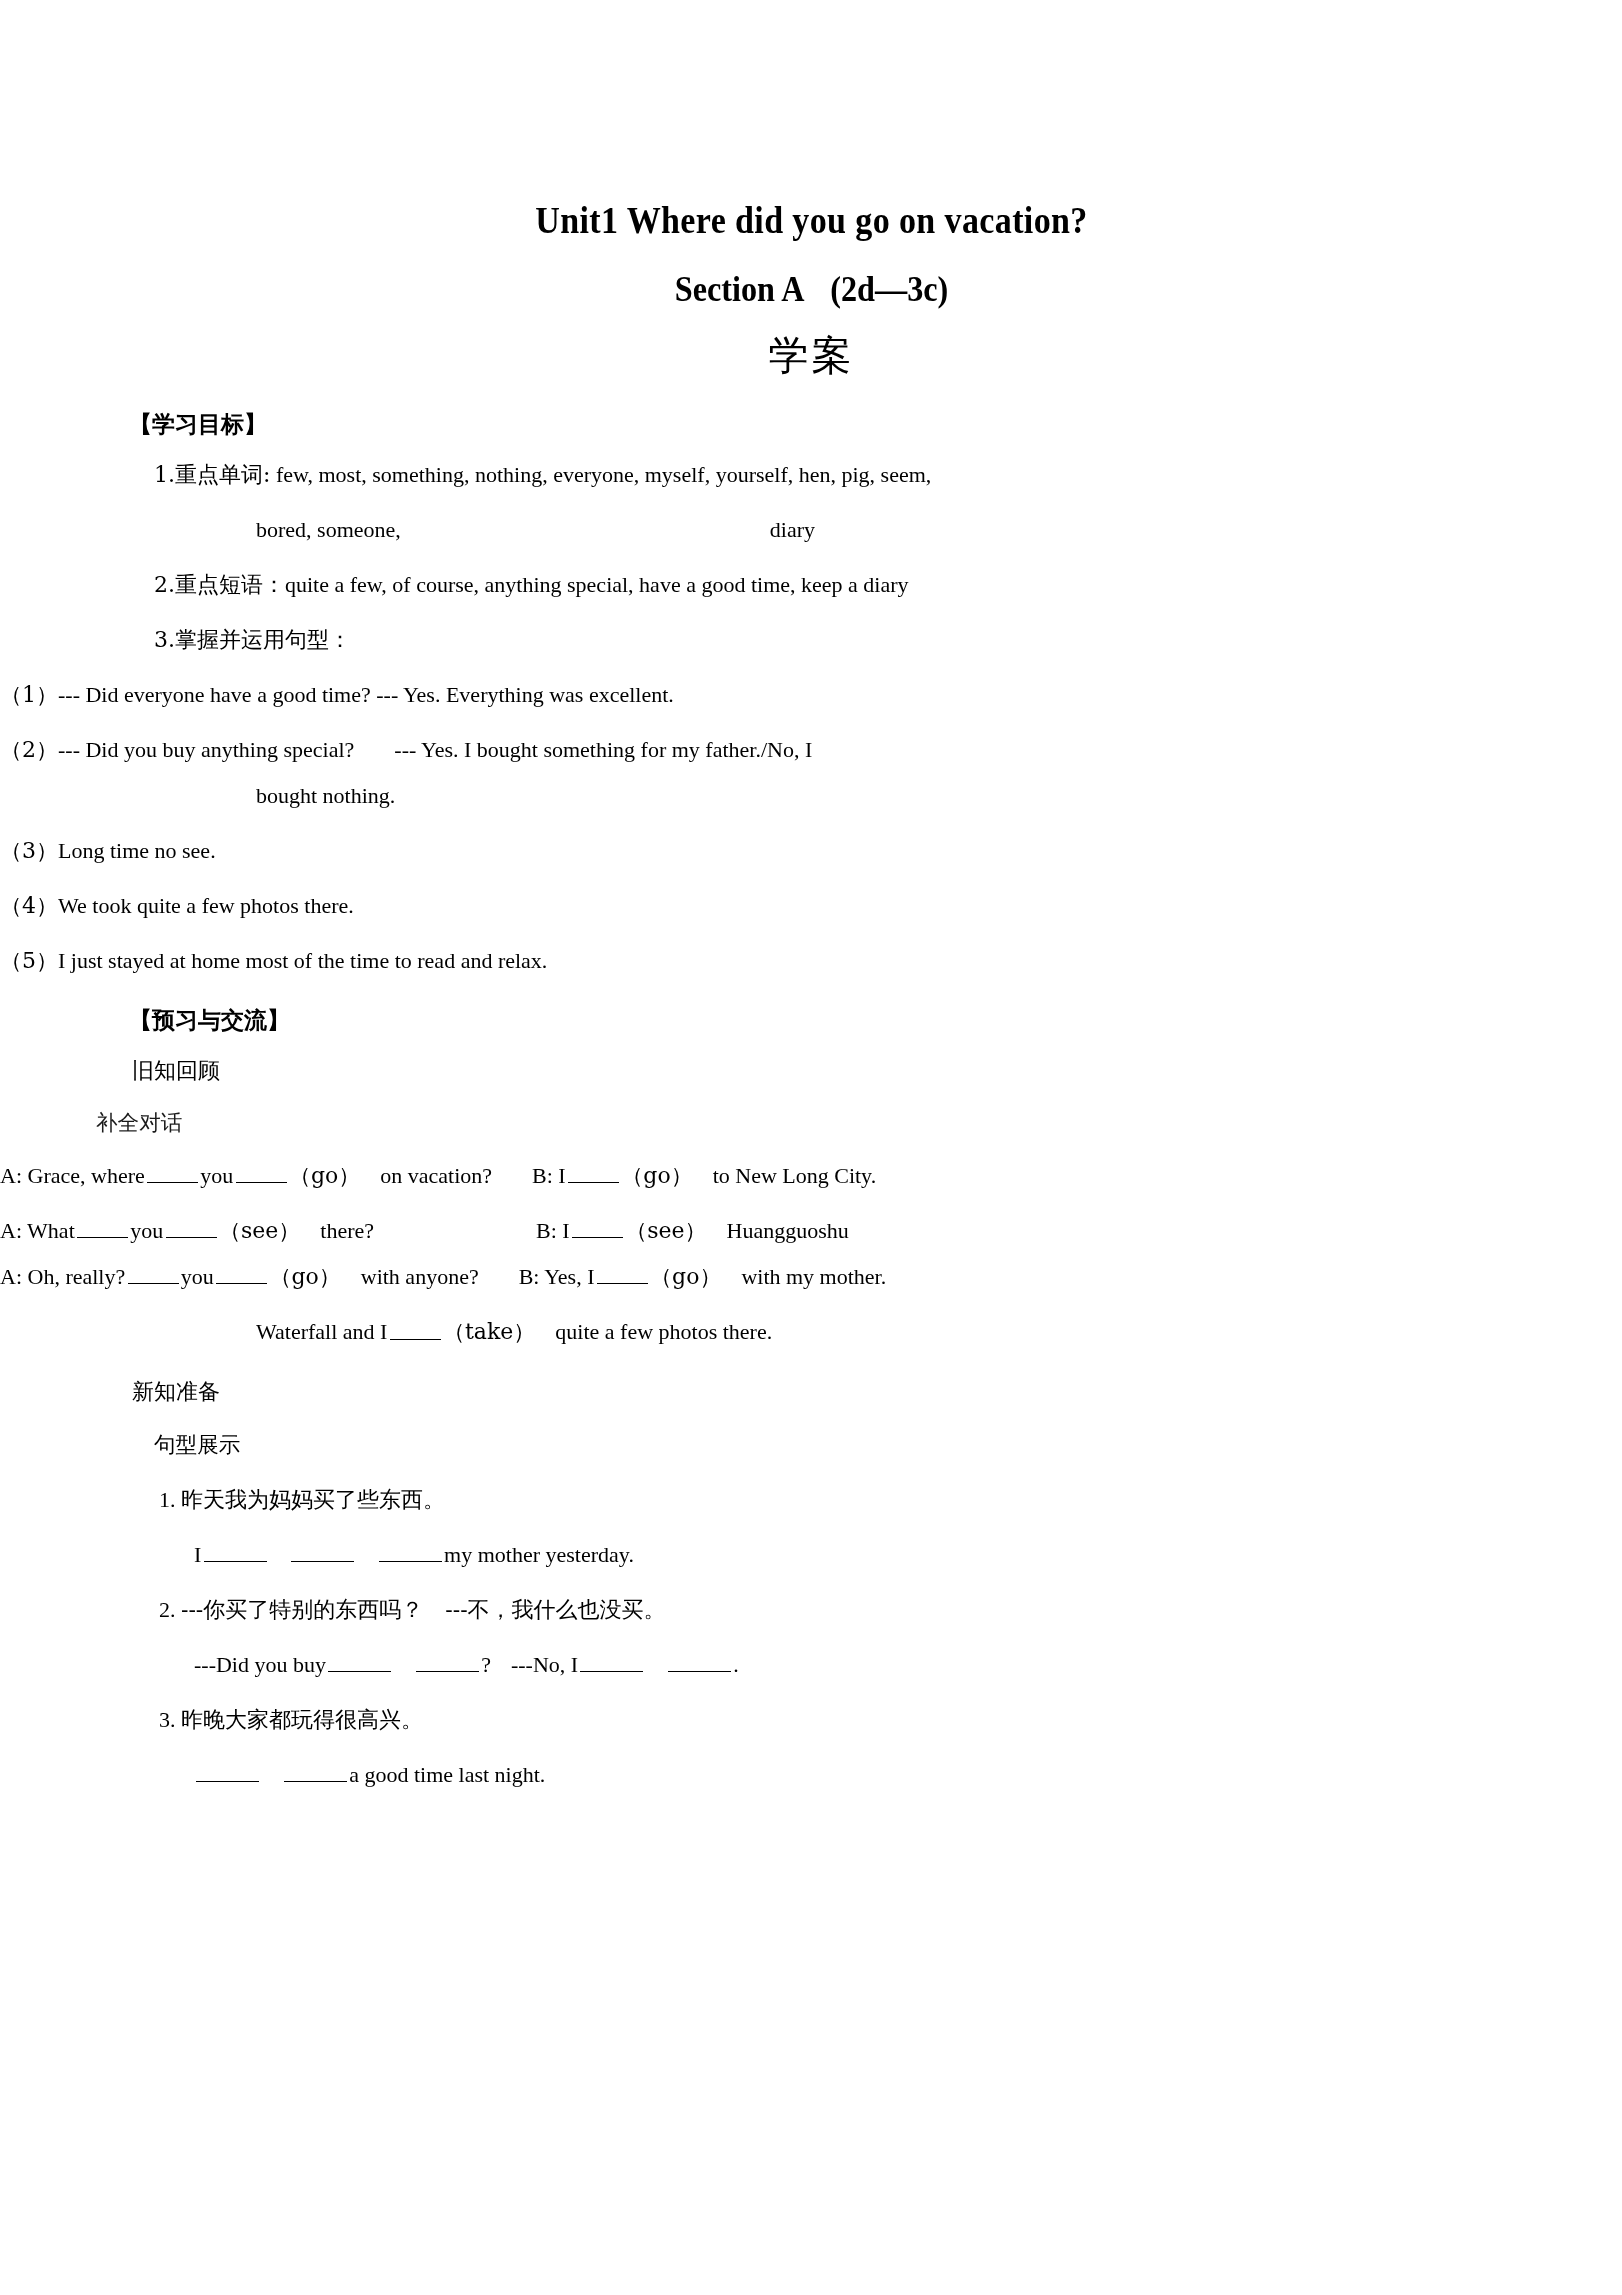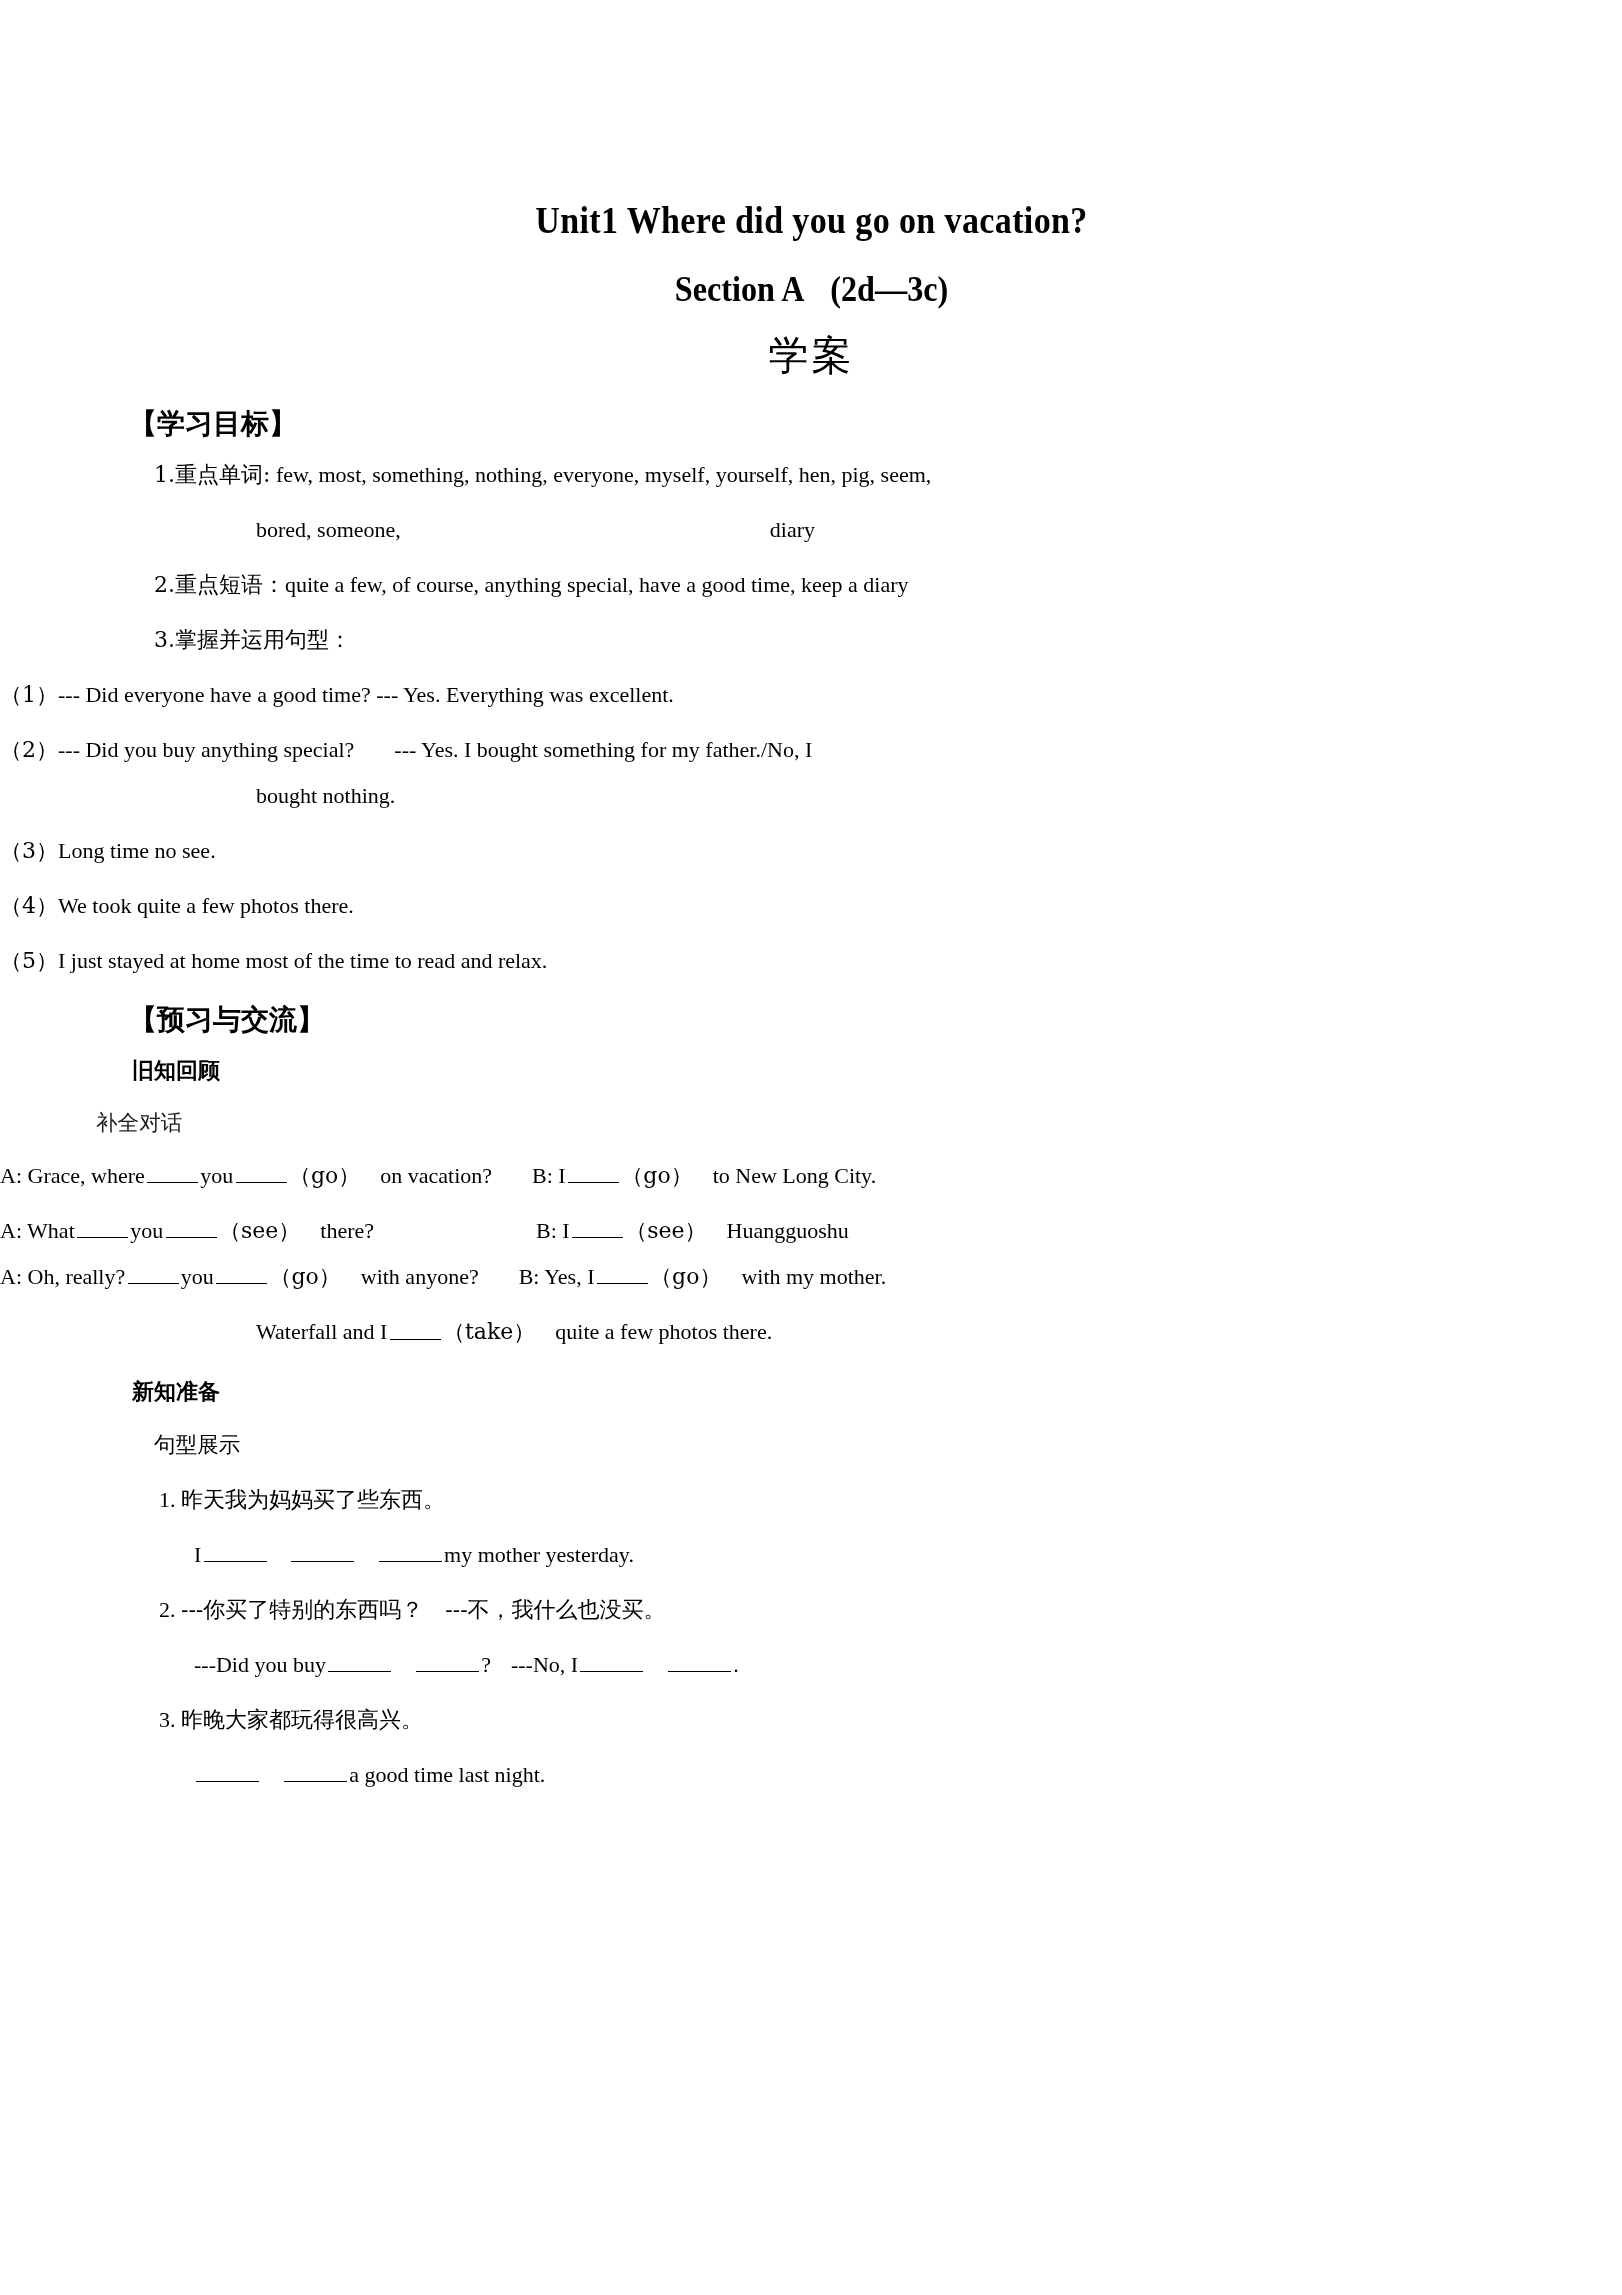--- a/index.html
+++ b/index.html
@@ -66,29 +66,29 @@
     margin: 0 0 21px 0;
     white-space: pre-wrap;
     color: #000;
   }
   .cjk {
     font-family: "DejaVu Serif", "Liberation Serif", serif;
   }
   .bracket-head {
     font-family: "DejaVu Sans", "Liberation Sans", sans-serif;
     font-weight: bold;
-    font-size: 28px;
+    font-size: 23px;
     line-height: 32px;
     margin: 0 0 18.5px 0;
     padding-left: 129px;
     letter-spacing: 0px;
   }
   .sub-head-bold {
     font-family: "DejaVu Sans", "Liberation Sans", sans-serif;
-    font-weight: bold;
+    font-weight: normal;
     font-size: 22px;
     line-height: 32px;
     margin: 0 0 20px 0;
     padding-left: 132px;
   }
   .sub-head-light {
     font-family: "DejaVu Sans", "Liberation Sans", sans-serif;
     font-weight: normal;
     font-size: 21.6px;
     line-height: 32px;

